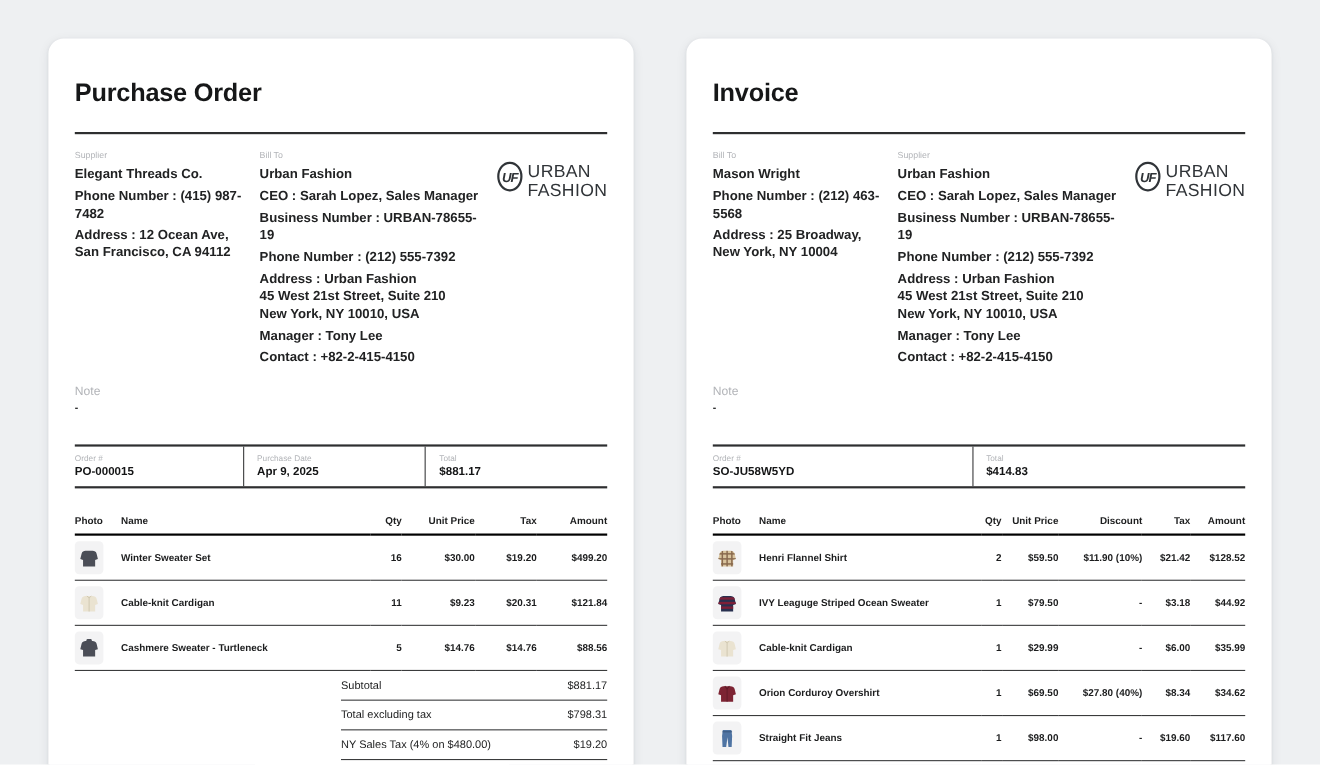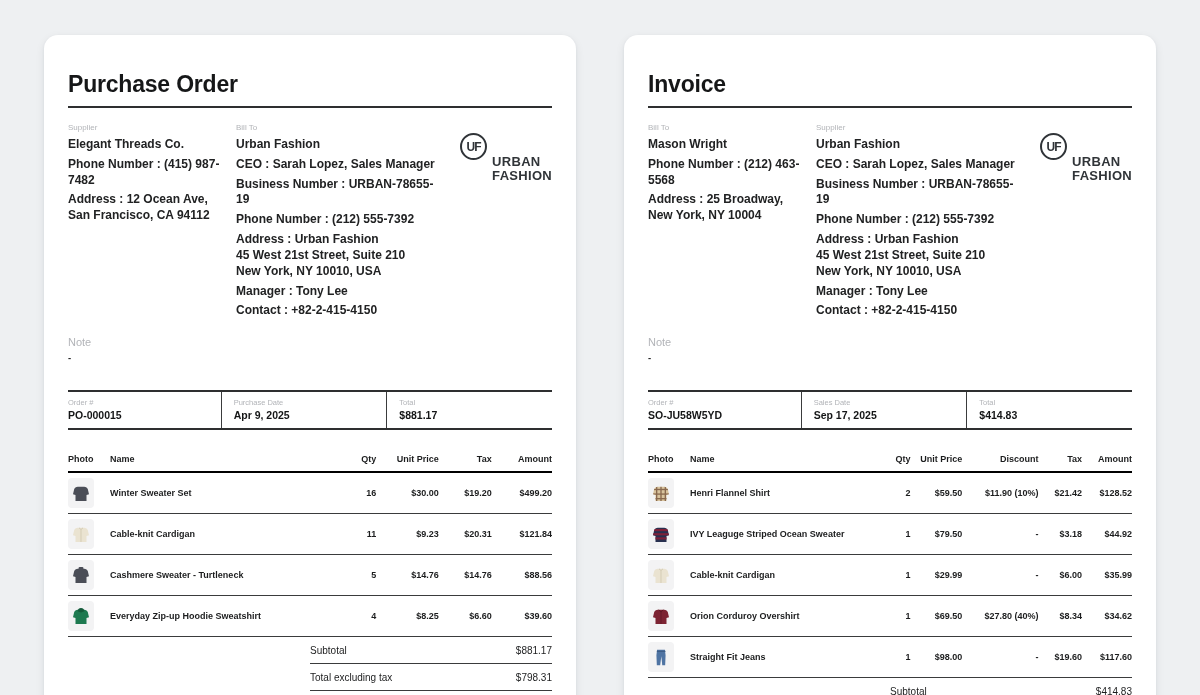--- a/index.html
+++ b/index.html
@@ -10,35 +10,35 @@
     color:#1f2022;
   }
   .stage{display:flex;gap:48px;padding:35px 44px;align-items:flex-start;}
   .card{
     flex:1;background:#fff;border-radius:14px;
     box-shadow:0 3px 10px rgba(30,35,45,.08),0 1px 3px rgba(30,35,45,.06);
     padding:26px 24px 40px 24px;height:980px;box-sizing:border-box;
   }
   .doc-title{
     margin:10px 0 0 0;font-size:23px;font-weight:700;letter-spacing:-.2px;color:#161718;
-    border-bottom:2.5px solid #2e2f30;padding-bottom:8px;
+    border-bottom:2.5px solid #2e2f30;padding-bottom:22px;
   }
   .parties{display:flex;margin-top:15px;min-height:134px;}
   .party{box-sizing:border-box;}
   .party.p0{width:168px;flex:none;padding-right:12px;}
   .party.p1{flex:1;padding-right:8px;}
   .p-label{font-size:8px;color:#b2b4b8;margin-bottom:5px;}
   .p-line{font-size:12px;font-weight:600;color:#212223;line-height:1.32;margin-bottom:4px;white-space:pre-line;}
   .logo{width:100px;flex:none;display:flex;align-items:flex-start;justify-content:flex-end;gap:5px;padding-top:10px;}
   .logo-mark{
     width:27px;height:27px;border:2.4px solid #303438;border-radius:50%;
     display:flex;align-items:center;justify-content:center;
-    font-size:12px;font-weight:800;color:#303438;letter-spacing:-1px;box-sizing:border-box;
+    font-size:12px;font-weight:800;color:#303438;letter-spacing:-1px;box-sizing:border-box;font-style:italic;
   }
-  .logo-text{display:flex;flex-direction:column;font-size:13px;font-weight:700;color:#303438;line-height:1.05;letter-spacing:.3px;padding-top:2px;margin-top:20px;}
+  .logo-text{display:flex;flex-direction:column;font-size:16px;font-weight:400;color:#303438;line-height:1.05;letter-spacing:.3px;padding-top:2px;}
   .note{margin-top:13px;}
   .note-label{font-size:11px;color:#b2b4b8;margin-bottom:4px;}
   .note-value{font-size:9.5px;font-weight:600;color:#212223;}
   .meta{display:flex;border-top:2px solid #2e2f30;border-bottom:2px solid #2e2f30;margin-top:27px;}
   .meta-cell{flex:1;padding:6px 12px 7px 12px;box-sizing:border-box;}
   .meta-cell + .meta-cell{border-left:1.2px solid #3a3b3c;}
   .meta-cell:first-child{padding-left:0;}
   .m-label{font-size:7.5px;color:#b2b4b8;margin-bottom:2px;}
   .m-value{font-size:10.5px;font-weight:700;color:#141516;}
   table.items{width:100%;border-collapse:collapse;margin-top:24px;}
@@ -154,35 +154,20 @@
                     <path d="M8.2 4.5 L15.8 4.5 C18 4.5 19.6 5.6 20.2 7.6 L21.6 13.4 L18.6 14.4 L18.6 21.5 L5.4 21.5 L5.4 14.4 L2.4 13.4 L3.8 7.6 C4.4 5.6 6 4.5 8.2 4.5 Z" fill="#4b4e57"></path>
                   </svg>
                 </div>
               </td>
               <td class="td-name">Cashmere Sweater - Turtleneck</td>
               <td class="td-num">5</td>
               <td class="td-num">$14.76</td>
               <td class="td-num">$14.76</td>
               <td class="td-num">$88.56</td>
             </tr>
-            <tr>
-              <td class="td-photo">
-                <div class="thumb">
-                  <svg width="20" height="22" viewBox="0 0 24 24">
-                    <path d="M8.2 4.5 L15.8 4.5 C18 4.5 19.6 5.6 20.2 7.6 L21.6 13.4 L18.6 14.4 L18.6 21.5 L5.4 21.5 L5.4 14.4 L2.4 13.4 L3.8 7.6 C4.4 5.6 6 4.5 8.2 4.5 Z" fill="#1e7a50"></path>
-                    <path d="M12 2.4 C9.5 2.4 7.9 3.9 7.9 6.3 L12 7.8 L16.1 6.3 C16.1 3.9 14.5 2.4 12 2.4 Z" fill="#155c3b"></path>
-                  </svg>
-                </div>
-              </td>
-              <td class="td-name">Everyday Zip-up Hoodie Sweatshirt</td>
-              <td class="td-num">4</td>
-              <td class="td-num">$8.25</td>
-              <td class="td-num">$6.60</td>
-              <td class="td-num">$39.60</td>
-            </tr>
           </tbody>
     </table>
     <div class="totals">
           <div class="trow">
             <span>Subtotal</span>
             <span>$881.17</span>
           </div>
           <div class="trow">
             <span>Total excluding tax</span>
             <span>$798.31</span>
@@ -224,24 +209,20 @@
       </div>
     </div>
     <div class="note">
       <div class="note-label">Note</div>
       <div class="note-value">-</div>
     </div>
     <div class="meta">
           <div class="meta-cell">
             <div class="m-label">Order #</div>
             <div class="m-value">SO-JU58W5YD</div>
-          </div>
-          <div class="meta-cell">
-            <div class="m-label">Sales Date</div>
-            <div class="m-value">Sep 17, 2025</div>
           </div>
           <div class="meta-cell">
             <div class="m-label">Total</div>
             <div class="m-value">$414.83</div>
           </div>
         </div>
     <table class="items">
       <thead>
             <tr>
               <th class="th-photo">Photo</th>

